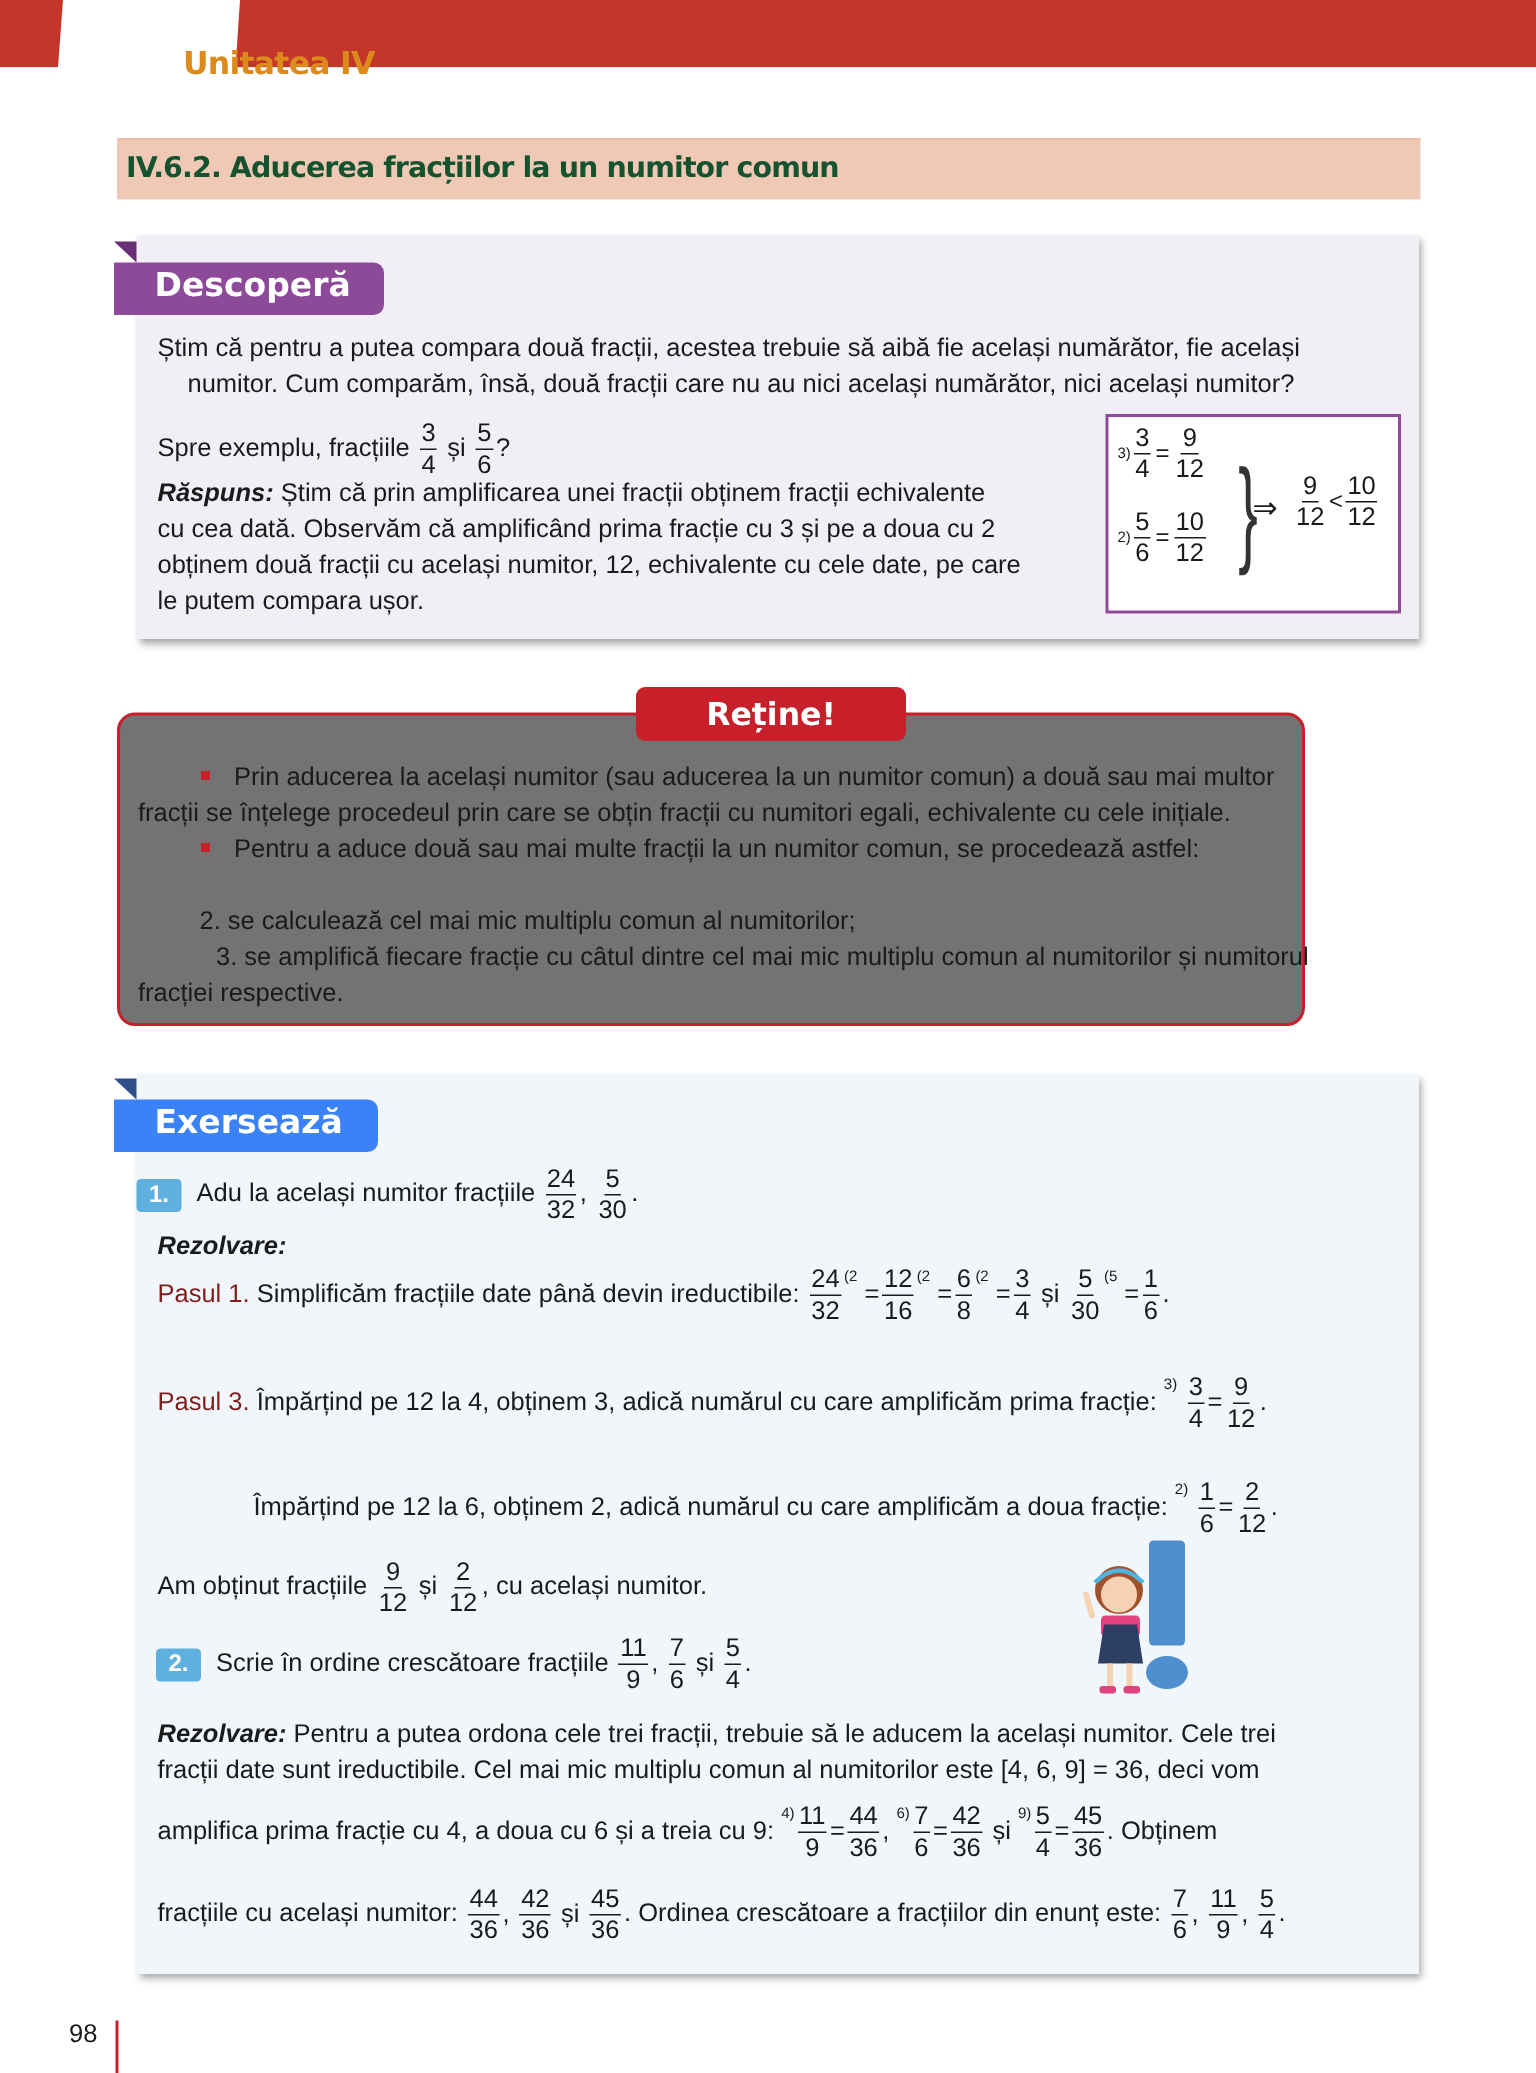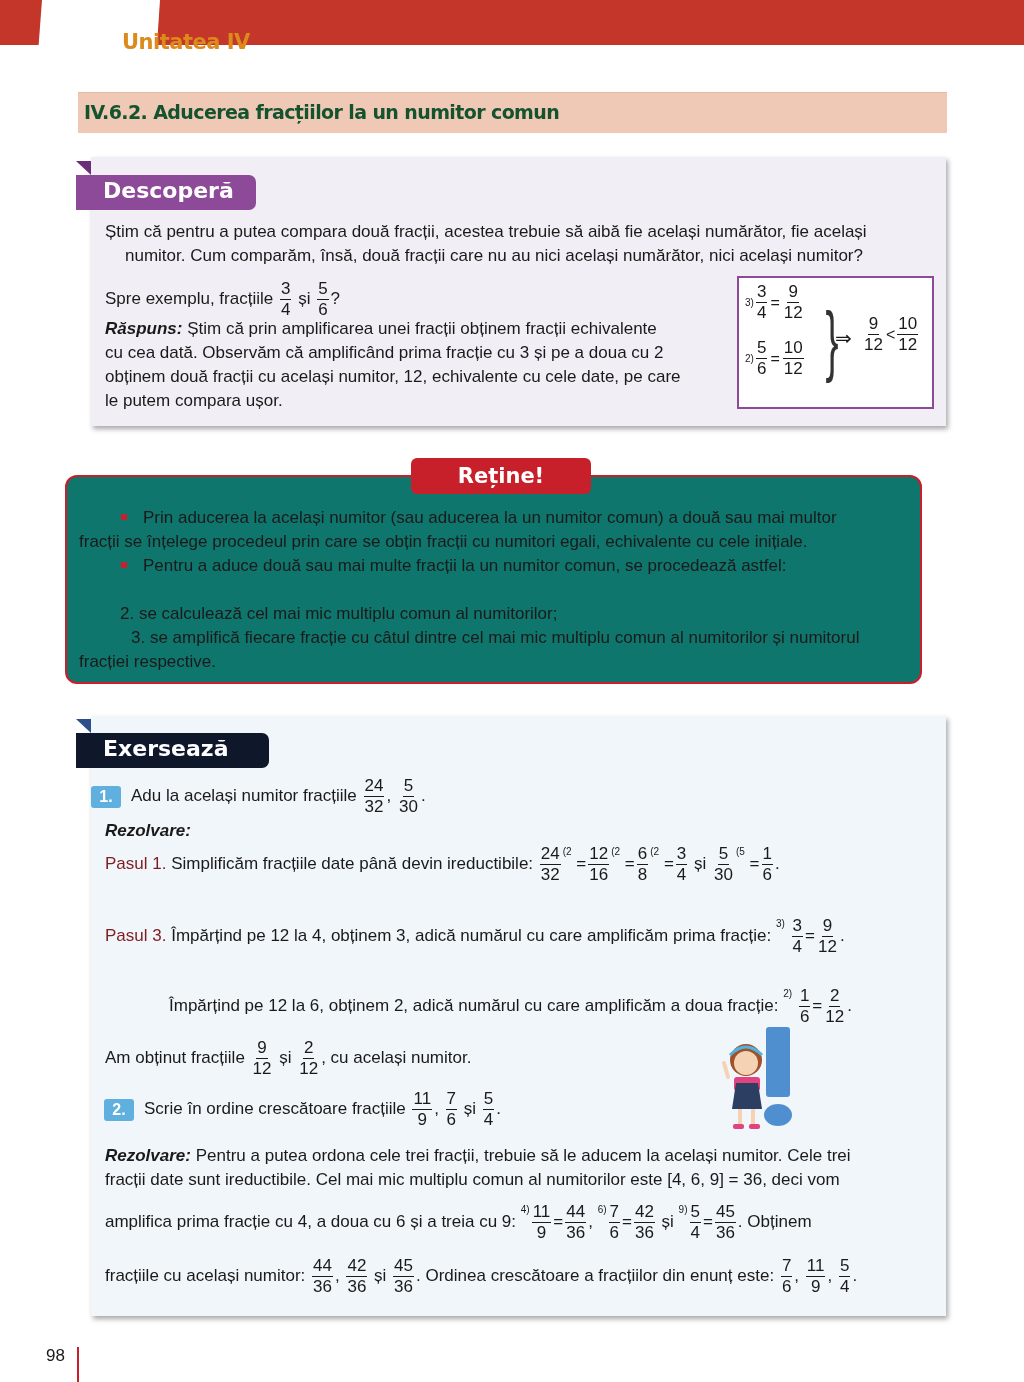--- a/index.html
+++ b/index.html
@@ -15,38 +15,38 @@
   .section-title { position: absolute; left: 6px; top: 8px; font-family: "DejaVu Sans", sans-serif; font-weight: bold; font-size: 19px; color: #14532d; letter-spacing: -0.6px; }
 
   .box { position: absolute; box-shadow: 2px 3px 5px rgba(0,0,0,0.35); }
   .descopera { left: 91px; top: 157px; width: 855px; height: 269px; background: #f2eef5; }
   .exerseaza { left: 91px; top: 716px; width: 855px; height: 600px; background: #f1f6fb; }
 
   .tab-label { position: absolute; left: -15px; height: 35px; border-radius: 0 7px 7px 0; color: #fff; font-family: "DejaVu Sans", sans-serif; font-weight: bold; font-size: 22px; padding: 3px 0 0 27px; }
   .tab-fold { position: absolute; left: -15px; width: 0; height: 0; border-style: solid; }
   .descopera .tab-label { top: 18px; width: 180px; background: #8d4a98; }
   .descopera .tab-fold { top: 4px; border-width: 0 15px 14px 0; border-color: transparent #6b2f77 transparent transparent; }
-  .exerseaza .tab-label { top: 17px; width: 193px; background: #0f172a; }
+  .exerseaza .tab-label { top: 17px; width: 176px; background: #3b82f6; }
   .exerseaza .tab-fold { top: 3px; border-width: 0 15px 14px 0; border-color: transparent #2f4f8a transparent transparent; }
 
   .txt { position: absolute; font-size: 17px; line-height: 24px; white-space: nowrap; }
 
   .frac { display: inline-flex; flex-direction: column; align-items: center; vertical-align: middle; font-size: 17px; line-height: 20px; margin: 0 2px; }
   .frac .num { border-bottom: 1.3px solid #1a1a1a; padding: 0 1px; }
   .frac .den { padding: 0 1px; }
   .sup { font-size: 10px; vertical-align: 14px; }
   .eq { margin: 0 1px; }
 
   .cmp-box { position: absolute; left: 646px; top: 119px; width: 197px; height: 133px; border: 2px solid #8d4a98; background: #fff; }
   .cmp-row { position: absolute; left: 6px; display: flex; align-items: center; }
   .brace { position: absolute; left: 80px; top: 12px; font-size: 78px; line-height: 100px; font-weight: 200; color: #333; transform: scaleX(0.5); }
   .implies { position: absolute; left: 96px; top: 48px; font-size: 20px; }
   .result { position: absolute; left: 122px; top: 36px; display: flex; align-items: center; }
 
-  .retine-box { position: absolute; left: 65px; top: 475px; width: 857px; height: 209px; border: 2px solid #c8202b; border-radius: 12px; background: #0f766e; }
+  .retine-box { position: absolute; left: 78px; top: 475px; width: 792px; height: 209px; border: 2px solid #c8202b; border-radius: 12px; background: #737373; }
   .retine-label { position: absolute; left: 344px; top: -19px; width: 180px; height: 36px; background: #c8202b; border-radius: 6px; color: #fff; font-family: "DejaVu Sans", sans-serif; font-weight: bold; font-size: 21px; text-align: center; line-height: 36px; }
   .bullet { display: inline-block; width: 6px; height: 6px; background: #c8202b; vertical-align: middle; margin-right: 16px; position: relative; top: -2px; }
   .rt { position: absolute; left: 12px; font-size: 17px; line-height: 24px; white-space: nowrap; }
 
   .num-badge { display: inline-block; width: 30px; height: 22px; background: #5fb0df; color: #fff; font-weight: bold; font-size: 16px; text-align: center; line-height: 22px; border-radius: 3px; margin-right: 10px; vertical-align: middle; }
   .pasul { color: #7f1d1d; }
   .bi { font-weight: bold; font-style: italic; }
 
   .page-num { position: absolute; left: 46px; top: 1346px; font-size: 17px; }
   .page-line { position: absolute; left: 77px; top: 1347px; width: 2px; height: 35px; background: #c8202b; }

